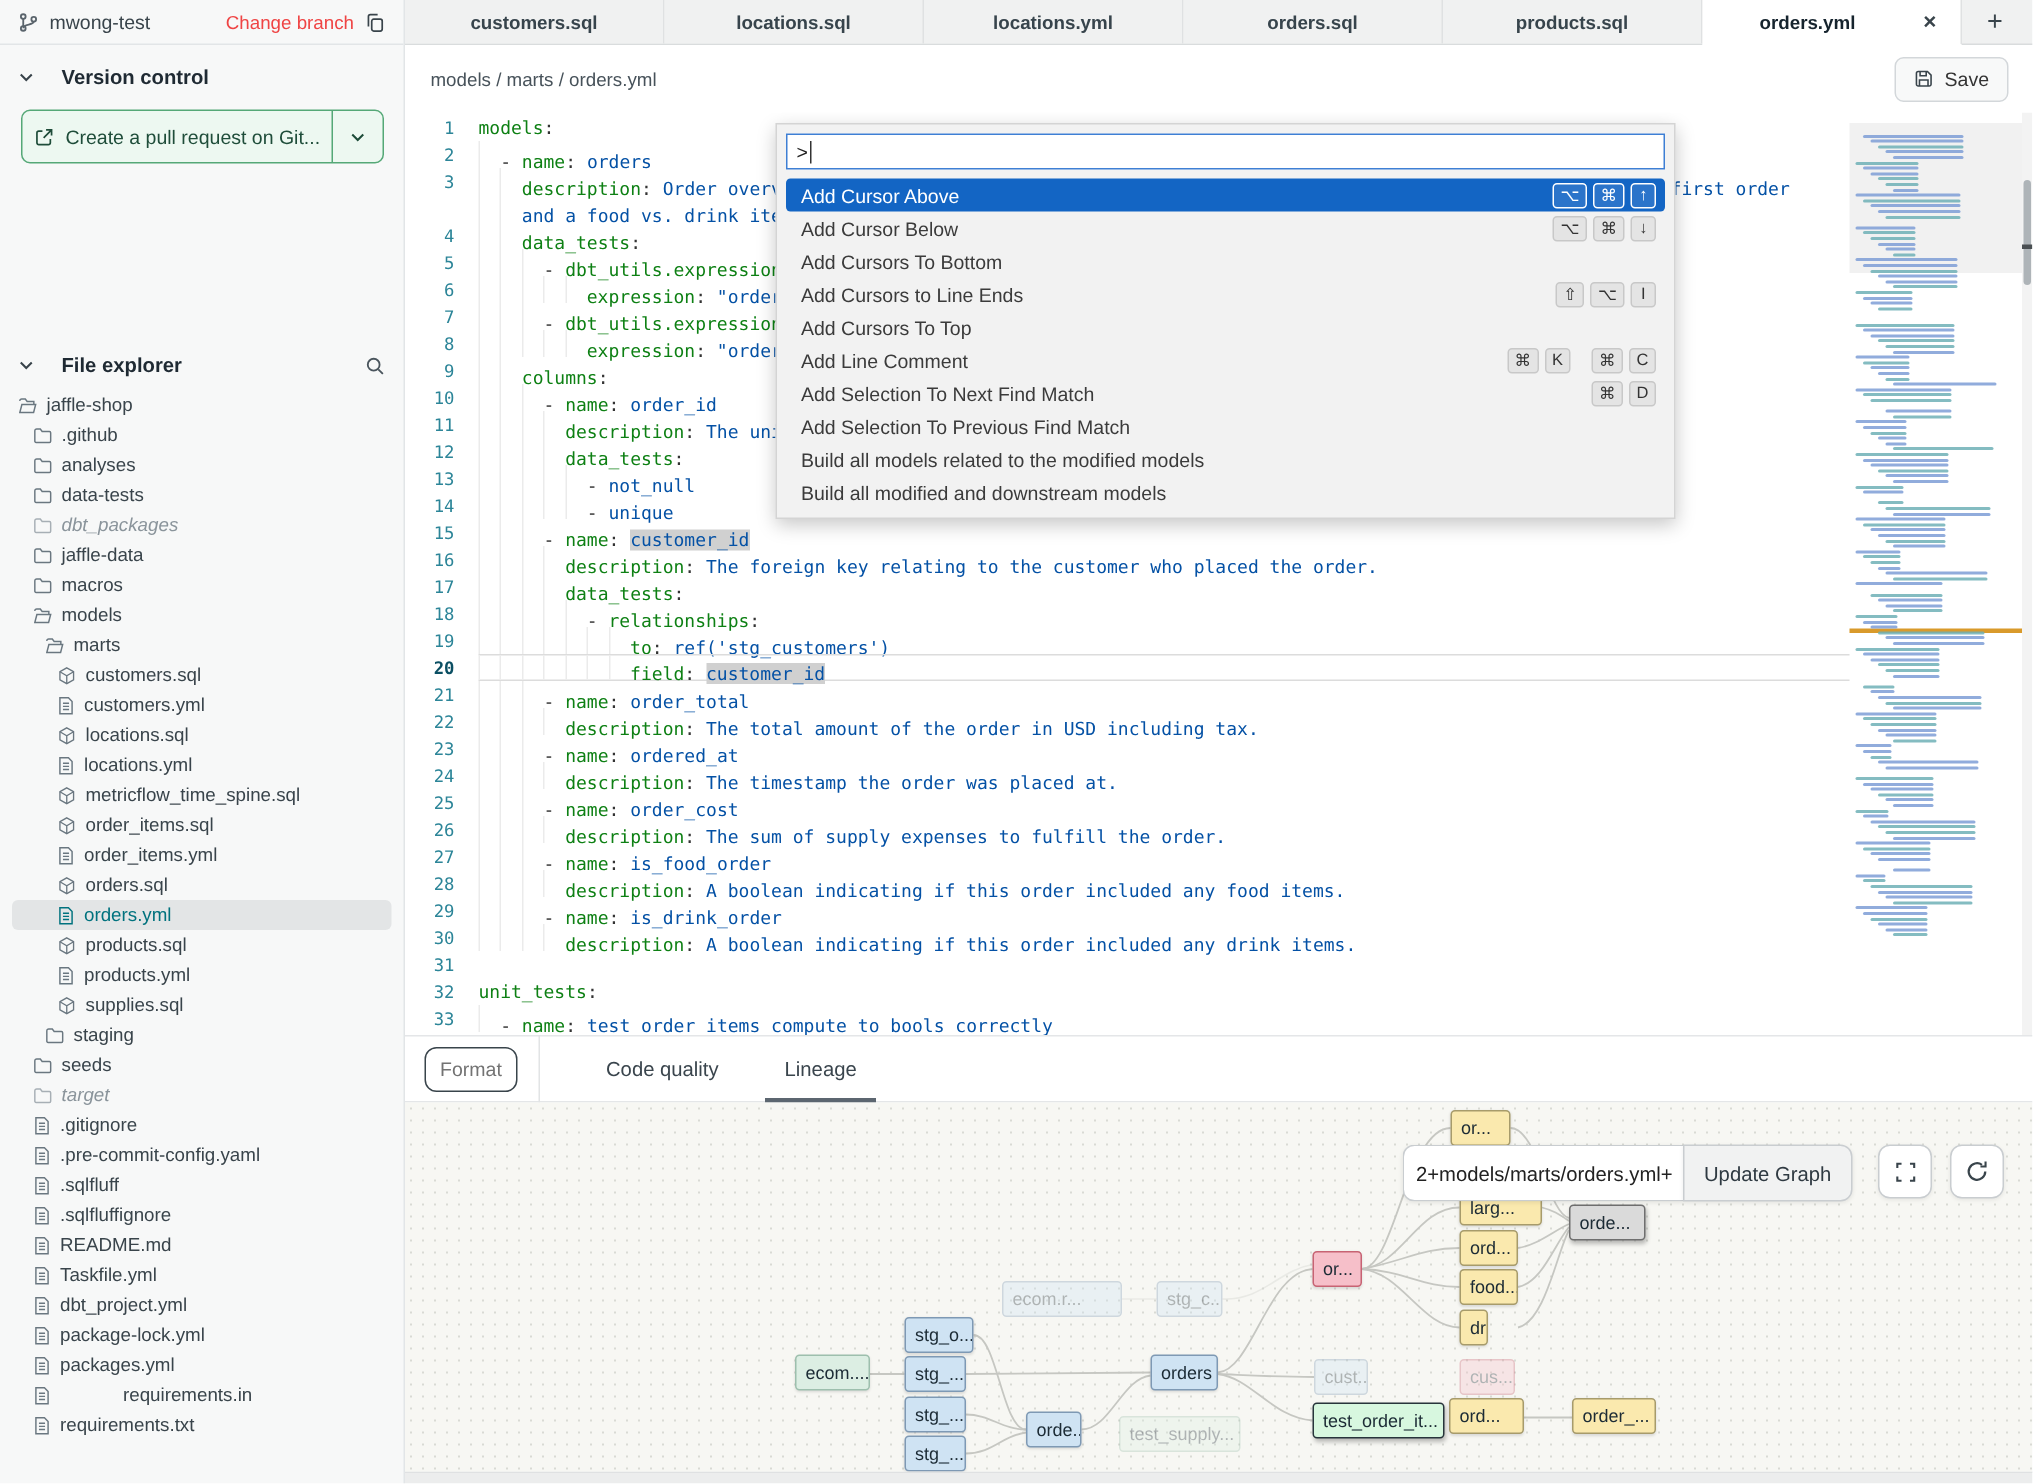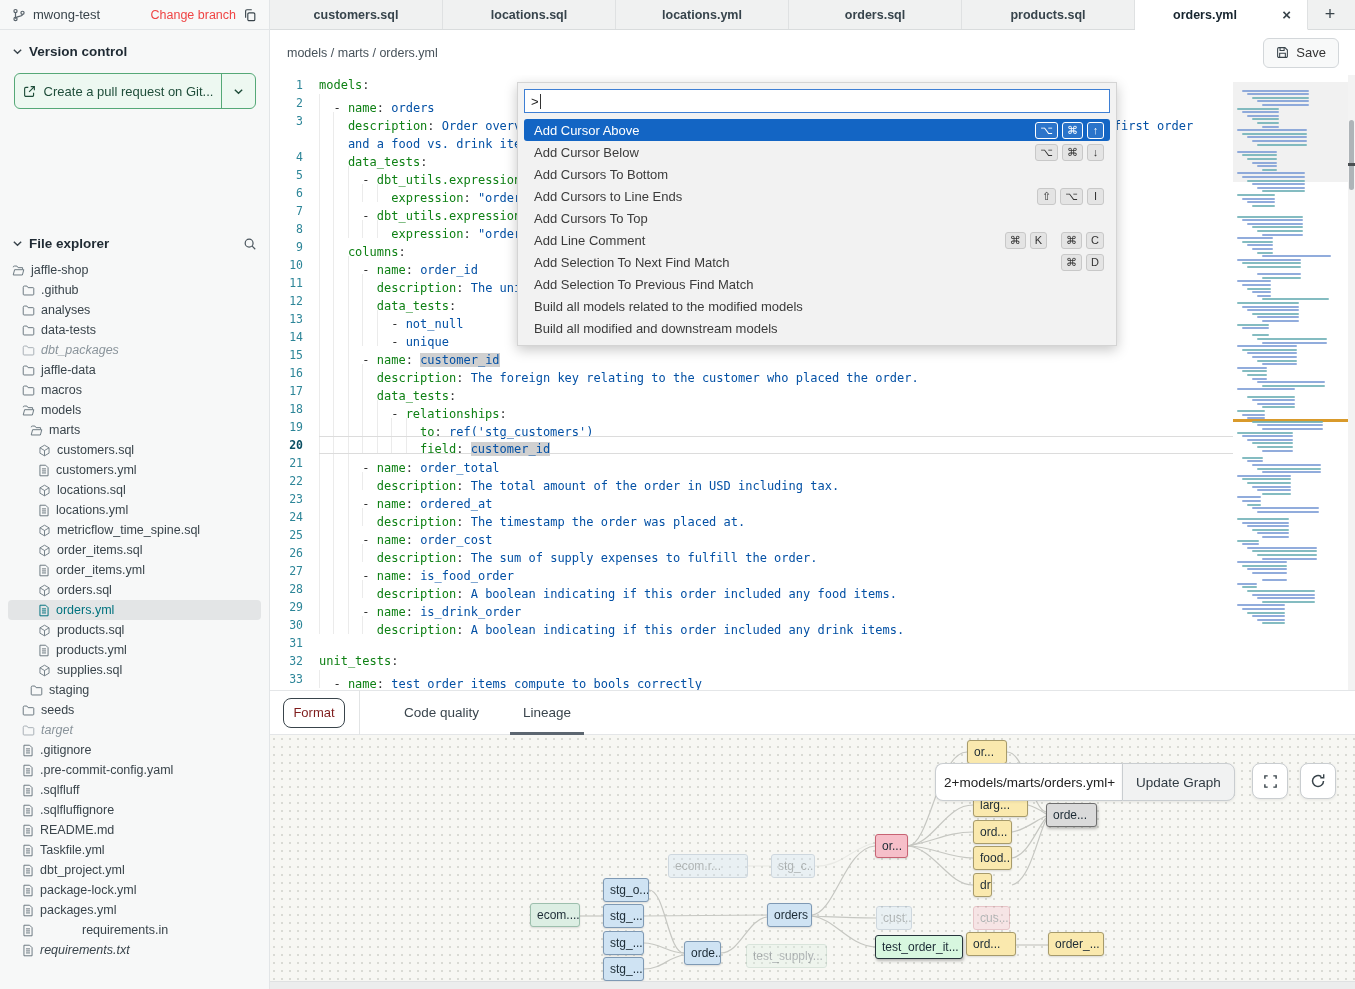--- a/index.html
+++ b/index.html
@@ -8,21 +8,21 @@
   .app { position:relative; width:1355px; height:989px; }
 
   
   .sidebar { position:absolute; left:0; top:0; width:270px; height:989px;
     background:#F7F8F8; border-right:1px solid #E2E5E7; }
   .branchbar { height:30px; display:flex; align-items:center; padding:0 12px;
     border-bottom:1px solid #E2E5E7; gap:7px; }
   .branchbar .bname { font-size:13px; color:#39444B; }
   .branchbar .chg { margin-left:auto; font-size:12.5px; color:#ef4444; cursor:pointer; }
   .icon { display:inline-flex; align-items:center; justify-content:center; color:#5A646C; }
-  .sect-head { display:flex; align-items:center; gap:6px; padding:14px 12px 8px 12px;
+  .sect-head { display:flex; align-items:center; gap:18px; padding:14px 12px 8px 12px;
     font-size:13.5px; font-weight:bold; color:#1F2A33; }
   .sect-head .sp { flex:1; }
   .prbtn { margin:6px 14px; width:242px; height:36px; display:flex; align-items:stretch;
     background:#EDF8F1; border:1px solid #55A877; border-radius:6px; cursor:pointer; }
   .prbtn .main { flex:1; display:flex; align-items:center; justify-content:center; gap:8px;
     font-size:13px; color:#1F4D3A; }
   .prbtn .drop { width:34px; border-left:1px solid #55A877; display:flex; align-items:center;
     justify-content:center; color:#1F4D3A; }
   .fe-wrap { position:absolute; top:222px; left:0; right:0; bottom:0; }
   .tree { position:absolute; top:38px; left:0; right:0; bottom:8px; overflow:hidden; }
@@ -99,21 +99,21 @@
   .key { min-width:17px; height:17px; padding:0 4px; display:flex; align-items:center;
     justify-content:center; background:#E4E4E4; border:1px solid #C8C8C8; border-radius:3px;
     font-size:11px; color:#333; }
   .prow.sel .key { background:rgba(255,255,255,.1); border-color:#FFF; color:#fff; }
 
   
   .btoolbar { height:45px; border-top:1px solid #E4E6E8; border-bottom:1px solid #E4E6E8;
     display:flex; align-items:center; background:#fff; position:relative; }
   .fmtbtn { margin-left:13px; height:30px; width:62px; display:flex; align-items:center;
     justify-content:center; border:1.3px solid #39444B; border-radius:8px; font-size:13px;
-    color:#7f1d1d; cursor:pointer; background:#fff; }
+    color:#737373; cursor:pointer; background:#fff; }
   .vsep { width:1px; height:45px; background:#E2E4E5; margin-left:14px; }
   .btab { margin-left:44px; font-size:13.5px; color:#3A454D; cursor:pointer; position:relative;
     height:45px; display:flex; align-items:center; }
   .btab.active::after { content:""; position:absolute; left:50%; transform:translateX(-50%);
     bottom:0; width:74px; height:3px; background:#5C6670; }
 
   
   .canvas { position:relative; height:246px; background:#F7F7F3;
     background-image:radial-gradient(#D9DAD4 1px, transparent 1px); background-size:8px 8px;
     overflow:hidden; }
@@ -502,21 +502,21 @@
           </div>
           <div class="trow" style="padding-left: 14px; gap: 48px;">
             <span class="ticon">
               <svg width="12" height="13" viewBox="0 0 14 16" fill="none" stroke="currentColor" stroke-width="1.2">
                 <path d="M2 1.5h7l3 3v10h-10z"></path>
                 <path d="M4.5 6h5 M4.5 8.5h5 M4.5 11h5"></path>
               </svg>
             </span>
             <span class="tlabel">requirements.in</span>
           </div>
-          <div class="trow" style="padding-left: 14px; font-style: italic;">
+          <div class="trow" style="padding-left: 14px;">
             <span class="ticon">
               <svg width="12" height="13" viewBox="0 0 14 16" fill="none" stroke="currentColor" stroke-width="1.2">
                 <path d="M2 1.5h7l3 3v10h-10z"></path>
                 <path d="M4.5 6h5 M4.5 8.5h5 M4.5 11h5"></path>
               </svg>
             </span>
             <span class="tlabel">requirements.txt</span>
           </div>
         </div>
     </div>

